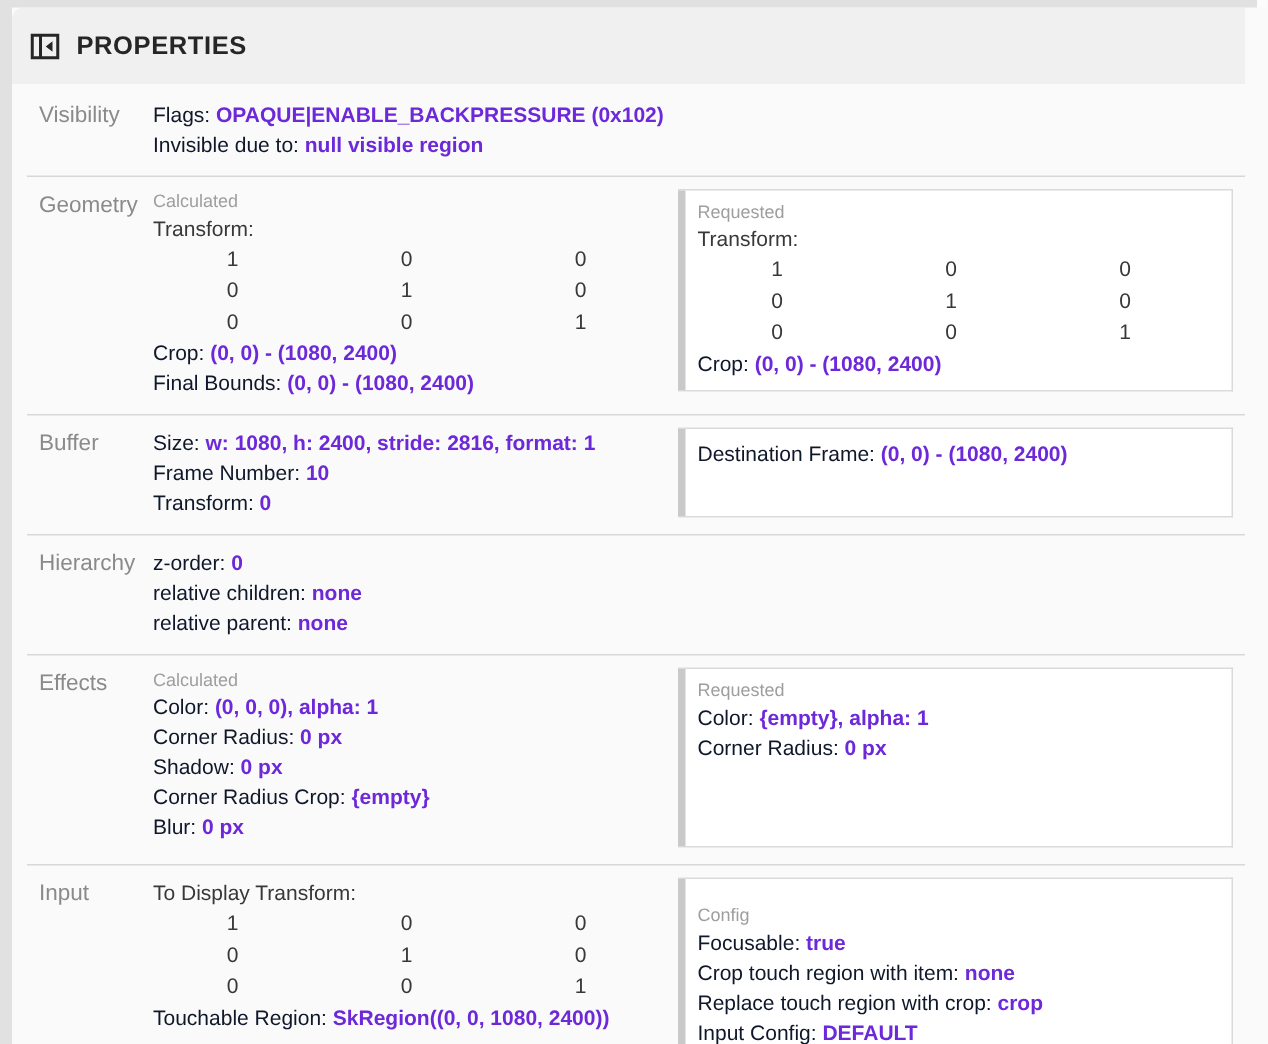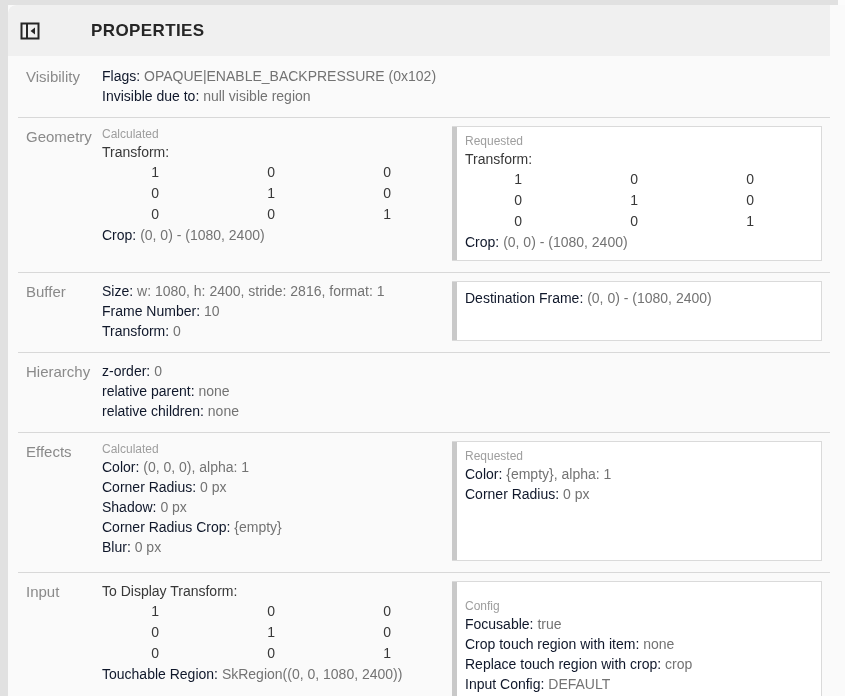--- a/index.html
+++ b/index.html
@@ -11,37 +11,37 @@
   }
   
   .bg-left   { position:absolute; left:0; top:0; width:8px; height:696px; background:#e1e1e1; }
   .bg-top    { position:absolute; left:0; top:0; width:838px; height:5px; background:#e1e1e1; }
   .bg-right  { position:absolute; right:0; top:0; width:7px; height:696px; background:#fcfcfc; }
 
   .panel { position:absolute; left:8px; top:5px; width:837px; height:691px; background:#fafafa;
            border-top-left-radius:8px; overflow:hidden; }
 
   .header { height:51px; width:822px; background:#f0f0f0; border-top-left-radius:8px;
-            display:flex; align-items:center; padding-left:9px; box-sizing:border-box;gap:40px; }
+            display:flex; align-items:center; padding-left:9px; box-sizing:border-box; }
   .header .icon-btn { width:26px; height:26px; display:flex; align-items:center; justify-content:center;
             background:transparent; border:none; padding:0; cursor:pointer; }
   .header .title { font-size:17px; font-weight:700; letter-spacing:0.4px; color:#262626; margin-left:8px; }
 
   .sections { margin-left:10px; margin-right:15px; }
   .section { display:flex; padding:8px 0 11px 0; }
   .section + .section { border-top:1px solid #d8d8d8; }
   .section.first { padding-top:10px; }
 
   .sec-label { flex:0 0 84px; padding-left:8px; box-sizing:border-box; font-size:15px; color:#8a8a8a; padding-top:2px; }
   .sec-main  { flex:0 0 350px; font-size:14px; line-height:20px; color:#383838; }
   .sec-side  { flex:0 0 370px; }
 
   .row { font-size:14px; line-height:20px; color:#383838; }
   .k { color:#0f172a; }
-  .v { font-weight:400; color:#737373; }
+  .v { font-weight:700; color:#6d28d9; }
 
   .group-label { font-size:12px; line-height:16px; color:#9e9e9e; }
 
   .matrix { display:grid; grid-template-columns:57px 116px 116px; }
   .matrix span { text-align:right; line-height:21px; font-size:14px; color:#383838; }
 
   .side-box { position:relative; background:#ffffff; border:1px solid #dadada; border-left:none;
               box-sizing:border-box; padding:6px 10px 8px 13px; }
   .side-box::before { content:""; position:absolute; left:0; top:0; bottom:0; width:5px; background:#c9c9c9; }
   .side-box .matrix { grid-template-columns:57px 116px 116px; }
@@ -89,20 +89,21 @@
             <span>0</span>
             <span>0</span>
           <span>0</span>
             <span>1</span>
             <span>0</span>
           <span>0</span>
             <span>0</span>
             <span>1</span>
         </div>
         <div class="row"><span class="k">Crop:</span> <span class="v">(0, 0) - (1080, 2400)</span></div>
+        <div class="row"><span class="k">Final Bounds:</span> <span class="v">(0, 0) - (1080, 2400)</span></div>
       </div>
       <div class="sec-side">
         <div class="side-box">
           <div class="group-label">Requested</div>
           <div class="row">Transform:</div>
           <div class="matrix">
             <span>1</span>
               <span>0</span>
               <span>0</span>
             <span>0</span>
@@ -128,22 +129,22 @@
         <div class="side-box h-buffer">
           <div class="row"><span class="k">Destination Frame:</span> <span class="v">(0, 0) - (1080, 2400)</span></div>
         </div>
       </div>
     </div>
 
     <div class="section">
       <div class="sec-label">Hierarchy</div>
       <div class="sec-main">
         <div class="row"><span class="k">z-order:</span> <span class="v">0</span></div>
+        <div class="row"><span class="k">relative children:</span> <span class="v">none</span></div>
         <div class="row"><span class="k">relative parent:</span> <span class="v">none</span></div>
-        <div class="row"><span class="k">relative children:</span> <span class="v">none</span></div>
       </div>
     </div>
 
     <div class="section">
       <div class="sec-label">Effects</div>
       <div class="sec-main">
         <div class="group-label">Calculated</div>
         <div class="row"><span class="k">Color:</span> <span class="v">(0, 0, 0), alpha: 1</span></div>
         <div class="row"><span class="k">Corner Radius:</span> <span class="v">0 px</span></div>
         <div class="row"><span class="k">Shadow:</span> <span class="v">0 px</span></div>

